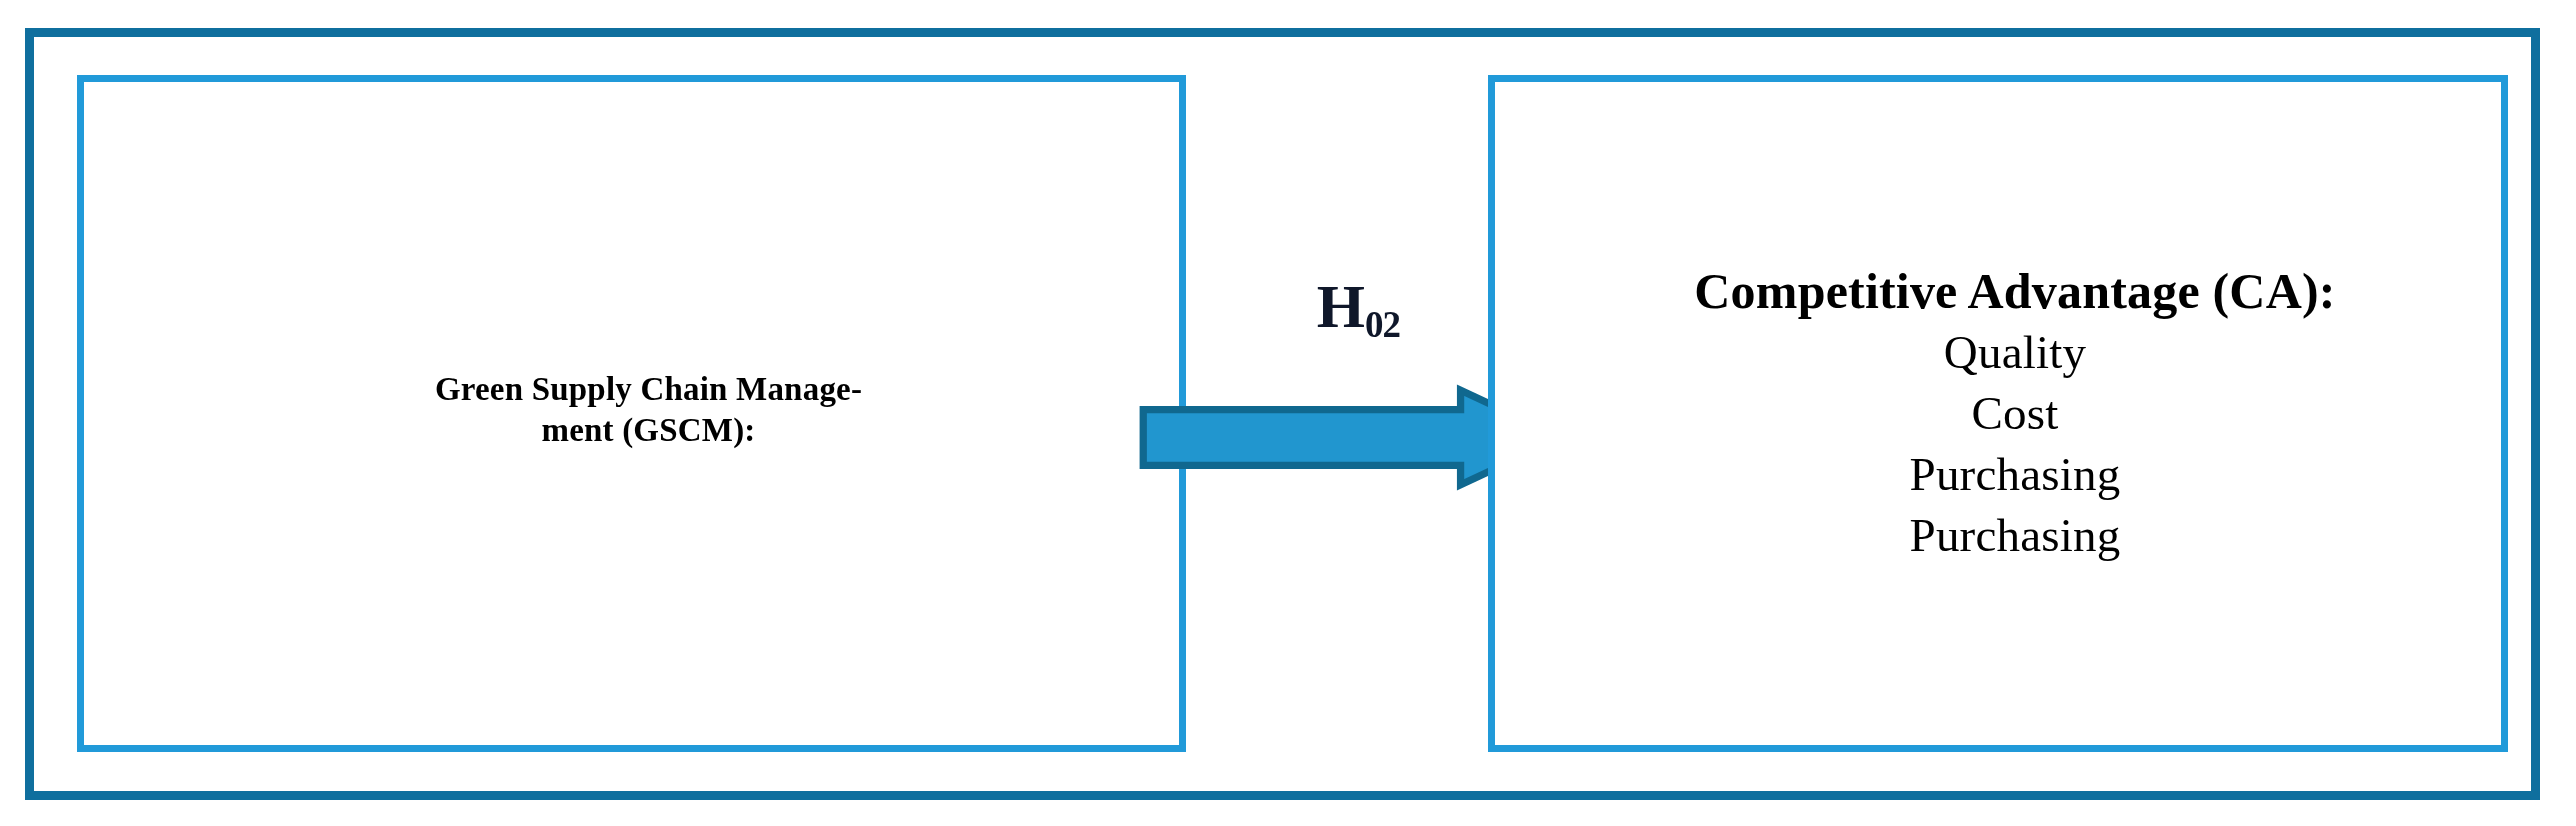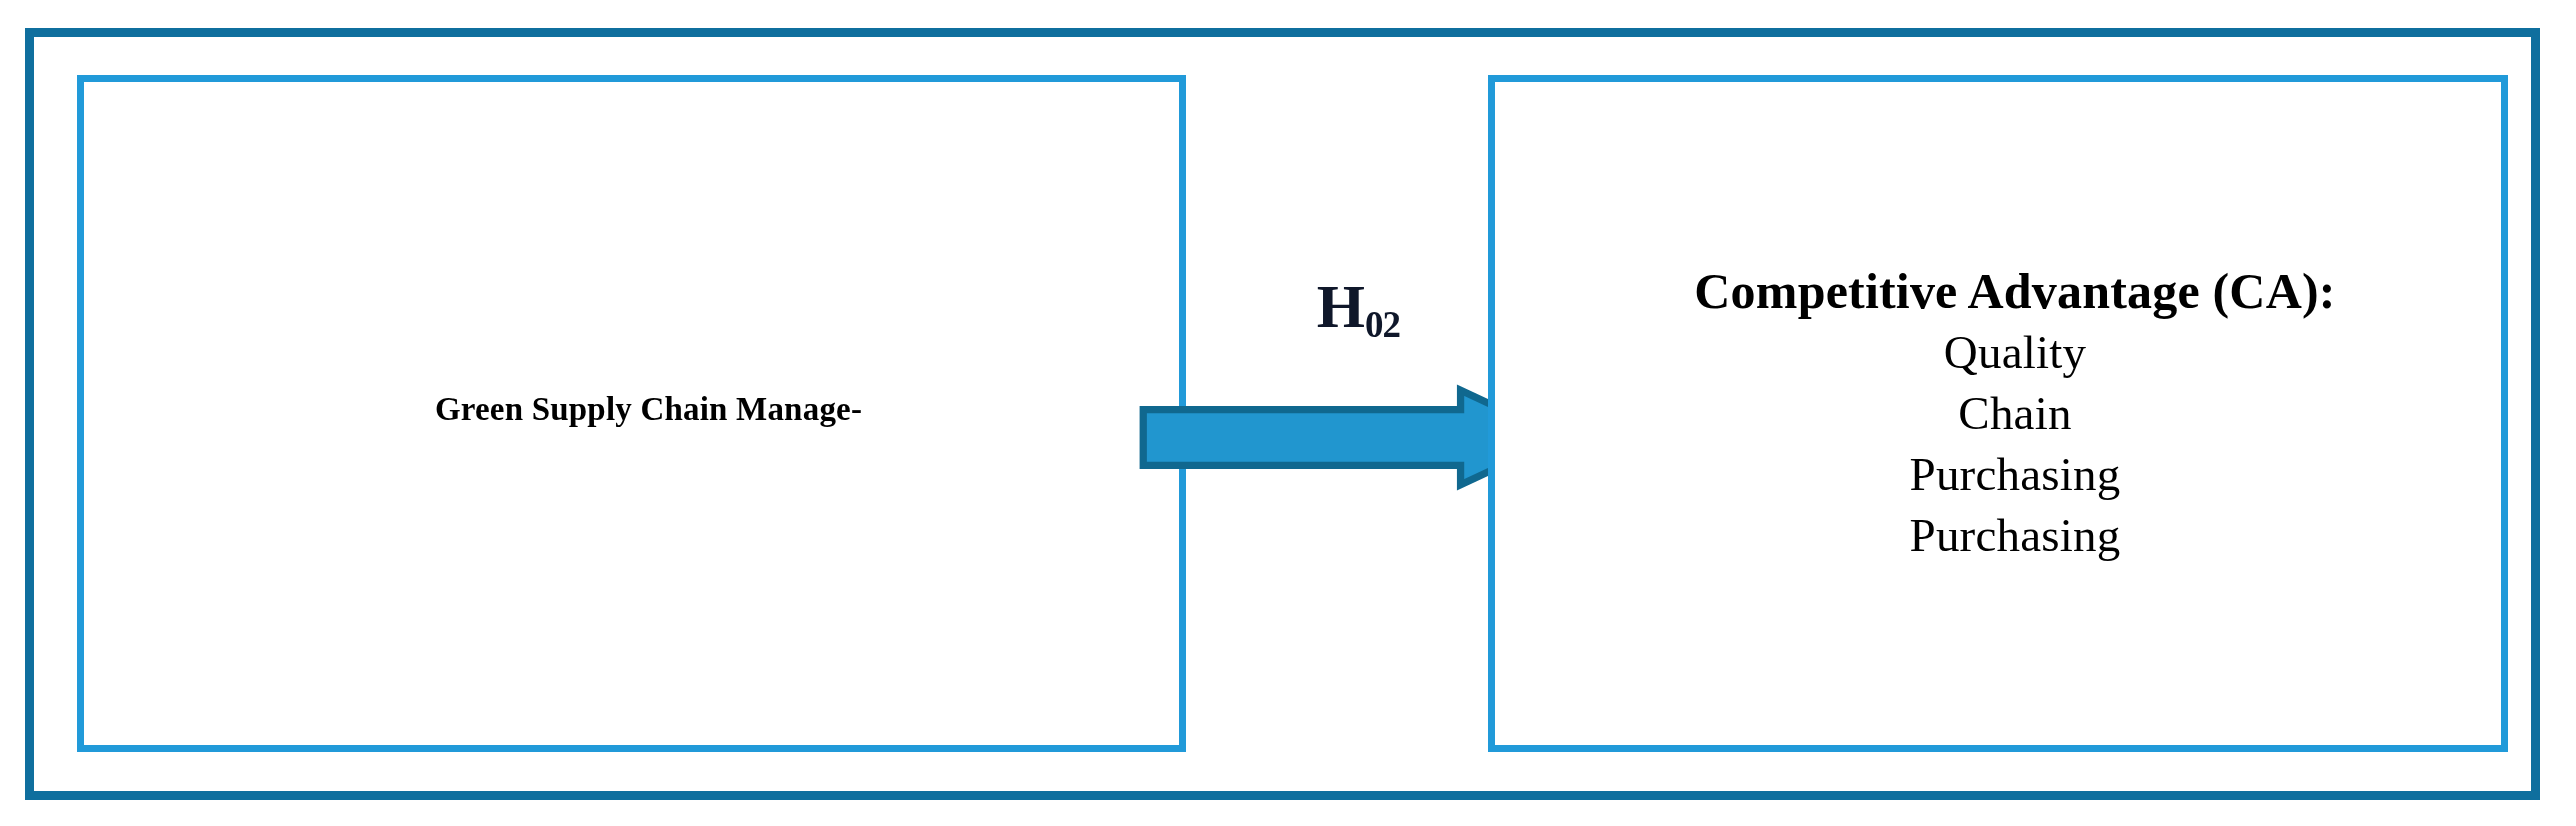--- a/index.html
+++ b/index.html
@@ -135,38 +135,39 @@
 </head>
 <body>
 
 <div id="figure">
 
   <div class="outer-frame"></div>
 
   <div class="concept-box box-left">
     <div class="box-lines">
       <span class="line bold">Green Supply Chain Manage-</span>
+      <span class="line bold">ment (GSCM):</span>
       <div class="spacer-sm"></div>
     </div>
   </div>
 
   <div class="hyp-label">
     <span>H</span><span class="sub">02</span>
   </div>
 
   <div class="arrow-wrap">
     <svg viewBox="0 0 525 125" preserveAspectRatio="none">
       <polygon points="4,28 396,28 396,4 521,62.5 396,121 396,97 4,97" fill="#2196cf" stroke="#10688f" stroke-width="9" stroke-linejoin="miter"></polygon>
     </svg>
   </div>
 
   <div class="concept-box box-right">
     <div class="box-lines">
       <span class="line heading">Competitive Advantage (CA):</span>
       <span class="line item">Quality</span>
-      <span class="line item">Chain</span>
+      <span class="line item">Cost</span>
       <span class="line item">Purchasing</span>
       <span class="line item">Purchasing</span>
     </div>
   </div>
 
 </div>
 
 
 </body></html>

